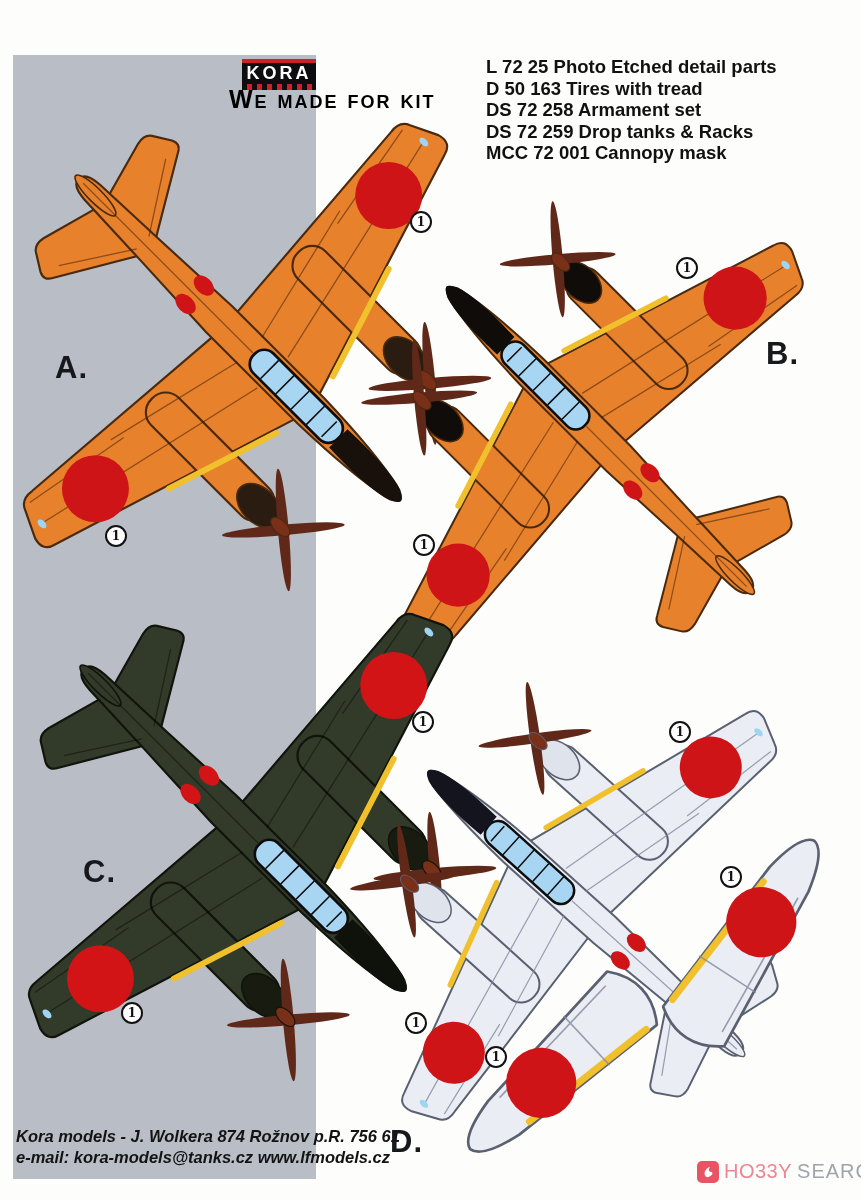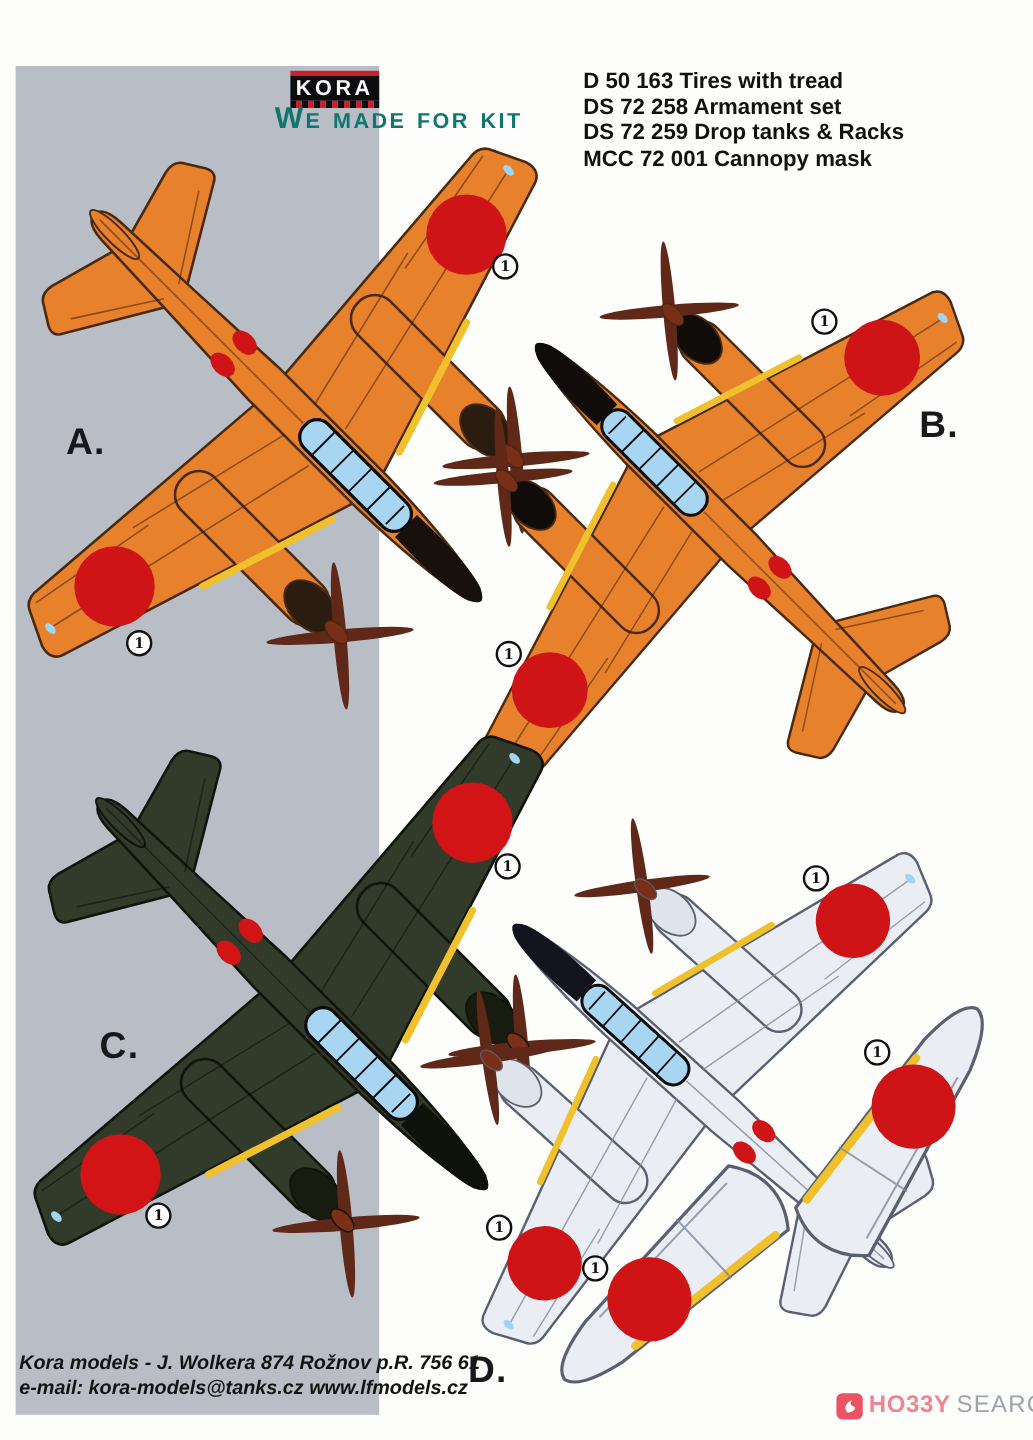--- a/index.html
+++ b/index.html
@@ -9,21 +9,21 @@
   #scene{position:absolute;left:0;top:0;width:861px;height:1200px;}
 
   
   #kora-logo{position:absolute;left:242px;top:59px;width:74px;}
   #kora-top{height:4px;background:#c9222a;}
   #kora-main{background:#0d0d0f;color:#fff;text-align:center;font-weight:700;font-size:18px;
              letter-spacing:3px;line-height:21px;height:21px;}
   #kora-sub{height:6px;background:repeating-linear-gradient(90deg,#0d0d0f 0 5px,#c9222a 5px 10px);}
 
   
-  #headline{position:absolute;left:229px;top:88px;width:256px;color:#0f766e;font-weight:700;
+  #headline{position:absolute;left:229px;top:88px;width:256px;color:#000000;font-weight:700;
             font-variant:small-caps;font-size:25px;line-height:23px;letter-spacing:2px;white-space:nowrap;}
   #headline .hl2{word-spacing:11px;}
 
   
   #products{position:absolute;left:486px;top:56px;color:#111;font-weight:700;font-size:18.5px;
             line-height:21.6px;white-space:nowrap;}
 
   
   .scheme-label{position:absolute;color:#17181b;font-weight:700;font-size:31px;letter-spacing:1px;}
 
@@ -33,21 +33,21 @@
           line-height:18px;text-align:center;transform:translate(-50%,-50%);}
 
   
   #footer{position:absolute;left:16px;top:1126px;width:310px;text-align:center;color:#131313;
           font-weight:700;font-style:italic;font-size:16.5px;line-height:20.5px;white-space:nowrap;}
 
   
   #watermark{position:absolute;left:697px;top:1160px;display:flex;align-items:center;gap:5px;opacity:.95;}
   #wm-icon{width:22px;height:22px;border-radius:5px;background:#e84b5c;display:flex;
            align-items:center;justify-content:center;}
-  #wm-hobby{font-weight:700;font-size:20px;letter-spacing:.5px;color:#ee7f8d;}
+  #wm-hobby{font-weight:400;font-size:20px;letter-spacing:.5px;color:#ee7f8d;}
   #wm-search{font-weight:400;font-size:20px;letter-spacing:1px;color:#99a0a8;}
 </style>
 </head>
 <body>
 
 <div id="stage">
 
   <div id="band"></div>
 
   <svg id="scene" viewBox="0 0 861 1200">
@@ -121,20 +121,21 @@
     <div id="kora-top"></div>
     <div id="kora-main">KORA</div>
     <div id="kora-sub"></div>
   </div>
 
   <div id="headline">
     <div class="hl1">We made for kit</div>
   </div>
 
   <div id="products">
+    <div>L 72 25 Photo Etched detail parts</div>
     <div>D 50 163 Tires with tread</div>
     <div>DS 72 258 Armament set</div>
     <div>DS 72 259 Drop tanks &amp; Racks</div>
     <div>MCC 72 001 Cannopy mask</div>
   </div>
 
   <div id="footer">
     <div>Kora models -  J. Wolkera 874 Rožnov p.R. 756 61</div>
     <div>e-mail: kora-models@tanks.cz   www.lfmodels.cz</div>
   </div>

